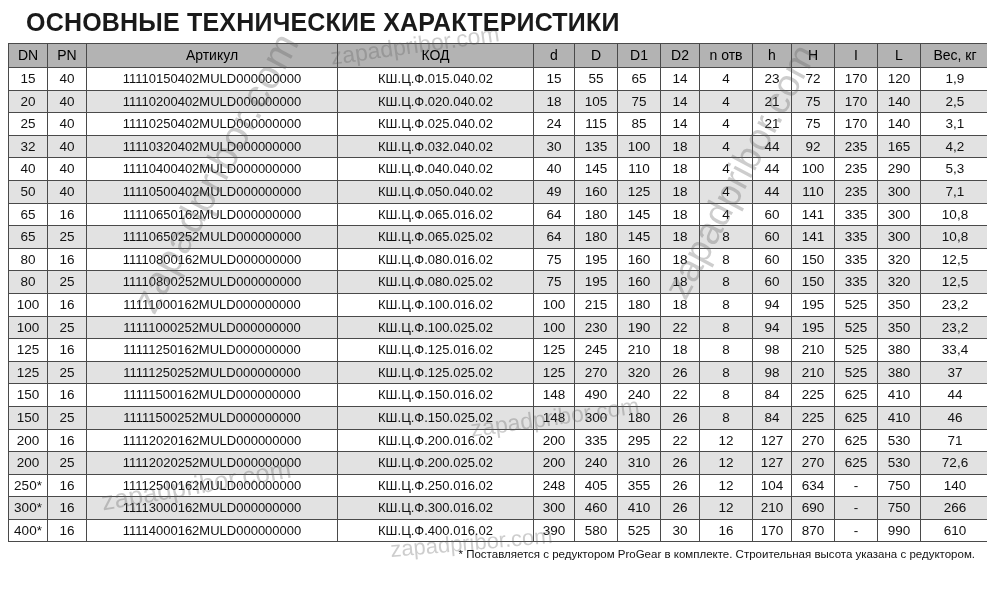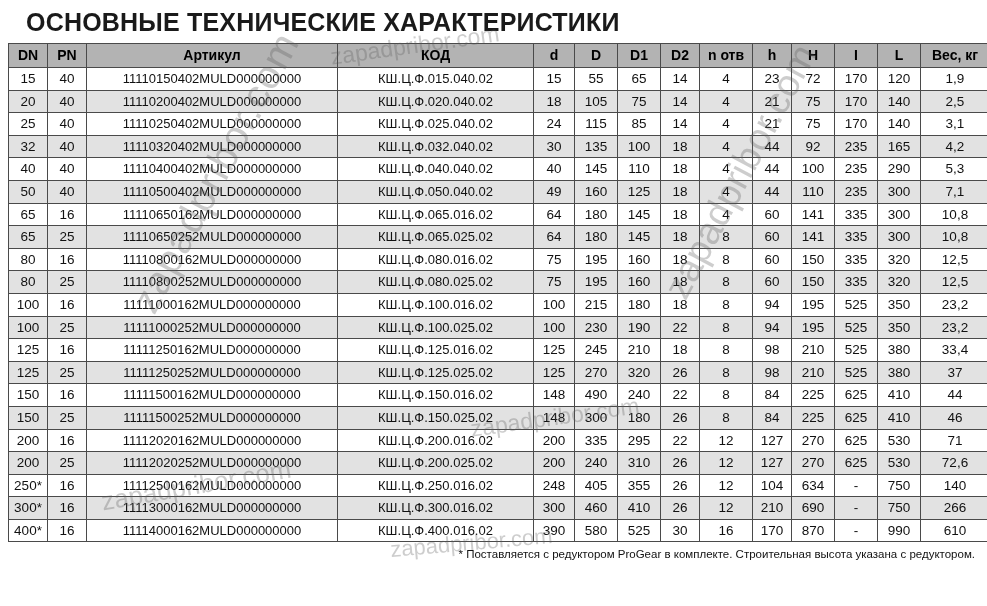--- a/index.html
+++ b/index.html
@@ -40,21 +40,21 @@
     border: 1px solid #4a4a4a;
     text-align: center;
     padding: 0;
     height: 21.6px;
     line-height: 21.6px;
     overflow: hidden;
     white-space: nowrap;
   }
   table.spec thead th {
     background: #b3b3b3;
-    font-weight: bold;
+    font-weight: normal;
     font-size: 14px;
     height: 23px;
     line-height: 23px;
     color: #000;
   }
   tbody tr.odd td { background: #ffffff; }
   tbody tr.even td { background: #e2e2e2; }
   td.art, td.code {
     font-size: 13px;
   }

